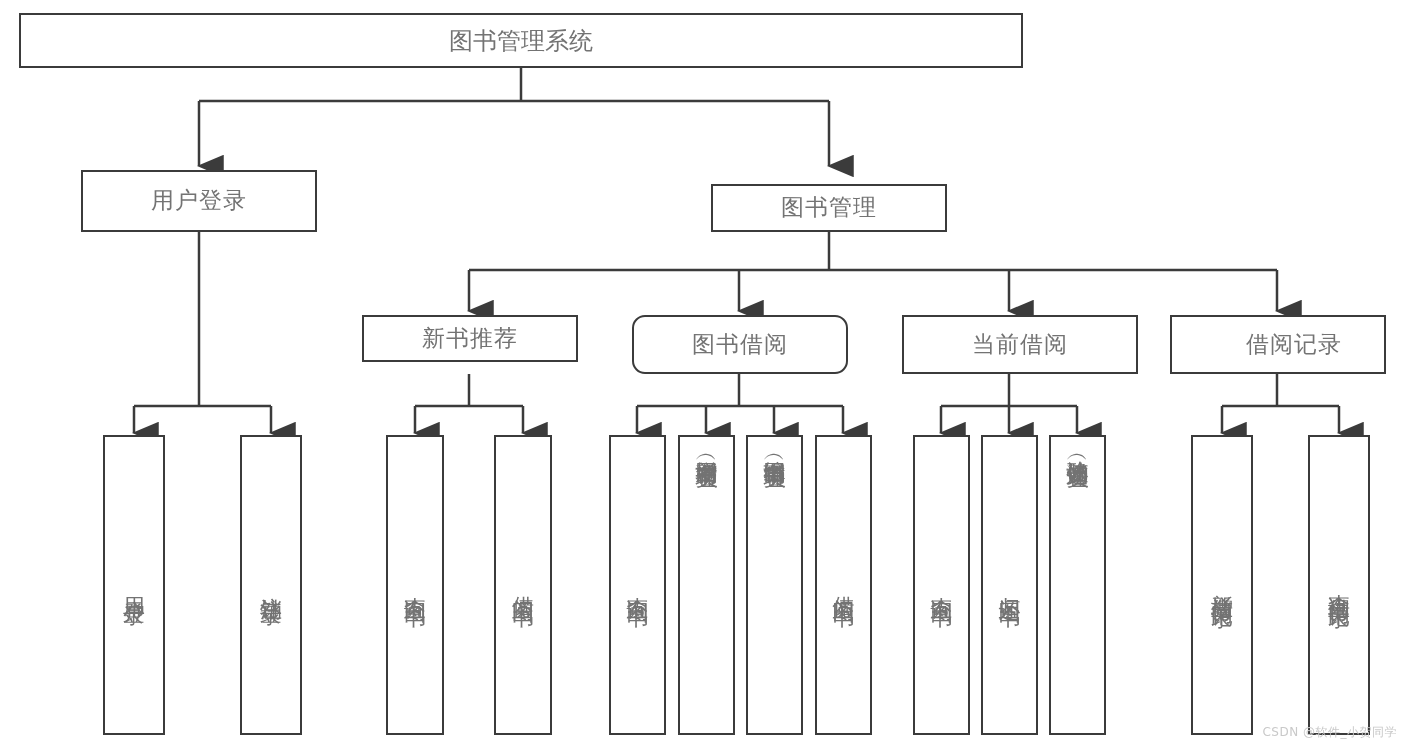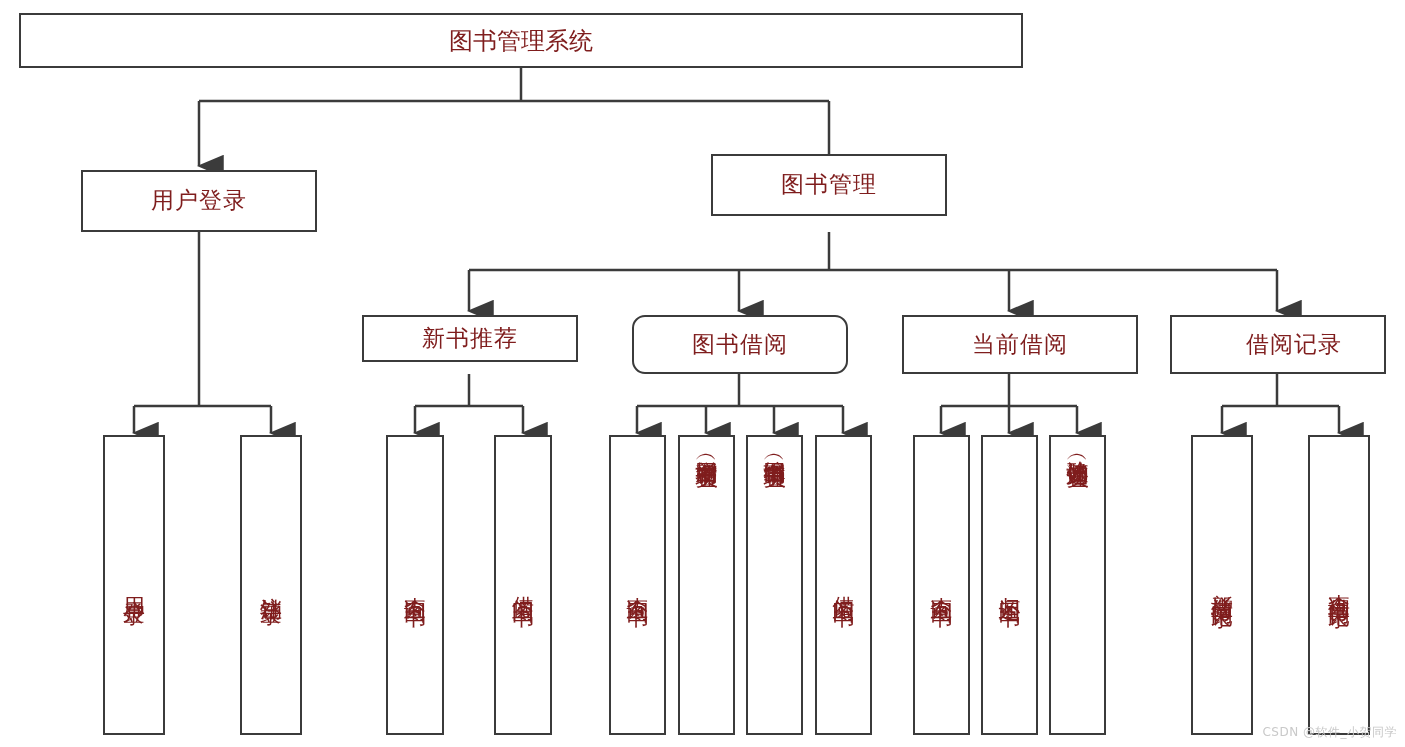--- a/index.html
+++ b/index.html
@@ -19,21 +19,21 @@
     pointer-events:none;
   }
   .node{
     position:absolute;
     box-sizing:border-box;
     background:#ffffff;
     border:2px solid #3b3b3b;
     display:flex;
     align-items:center;
     justify-content:center;
-    color:#7f1d1d;
+    color:#737373;
   }
   .node.h{
     font-size:23px;
     letter-spacing:1px;
     line-height:1.1;
   }
   .node.root{
     font-size:24px;
   }
   .node.leaf{
@@ -117,21 +117,21 @@
     </g>
   </svg>
 
   <div class="node root" style="left:19px;top:13px;width:1004px;height:55px;">
     <span>图书管理系统</span>
   </div>
 
   <div class="node h" style="left:81px;top:170px;width:236px;height:62px;">
     <span>用户登录</span>
   </div>
-  <div class="node h" style="left:711px;top:154px;width:236px;height:62px;">
+  <div class="node h" style="left:711px;top:184px;width:236px;height:48px;">
     <span>图书管理</span>
   </div>
 
   <div class="node h" style="left:362px;top:315px;width:216px;height:47px;">
     <span>新书推荐</span>
   </div>
   <div class="node h" style="left:632px;top:315px;width:216px;height:59px;border-radius:13px;">
     <span>图书借阅</span>
   </div>
   <div class="node h" style="left:902px;top:315px;width:236px;height:59px;">

